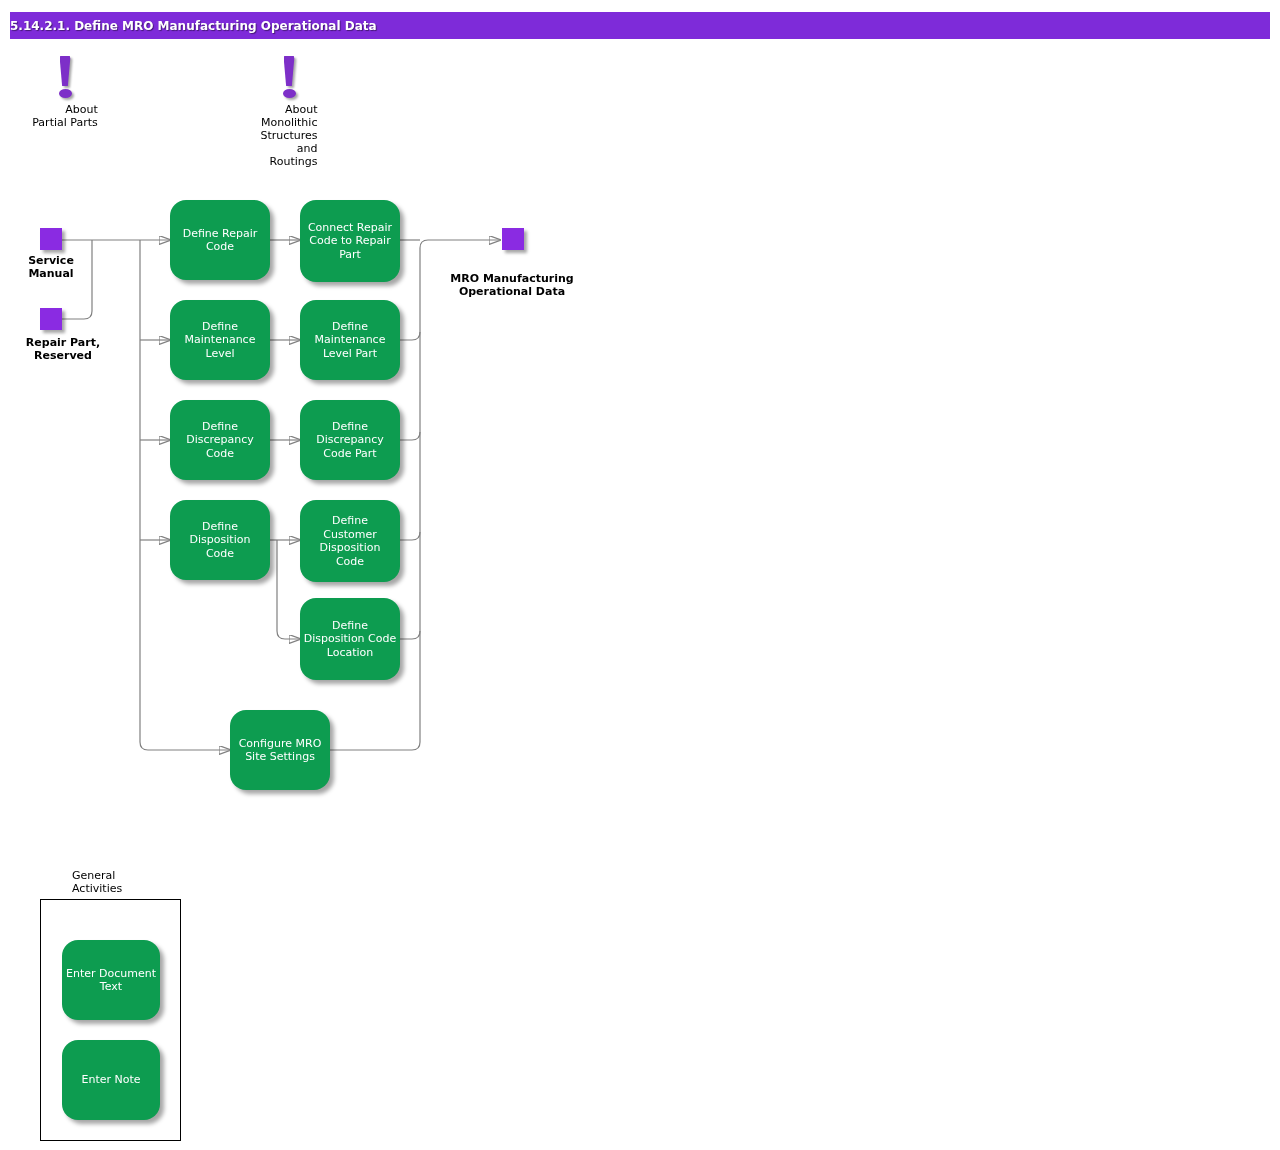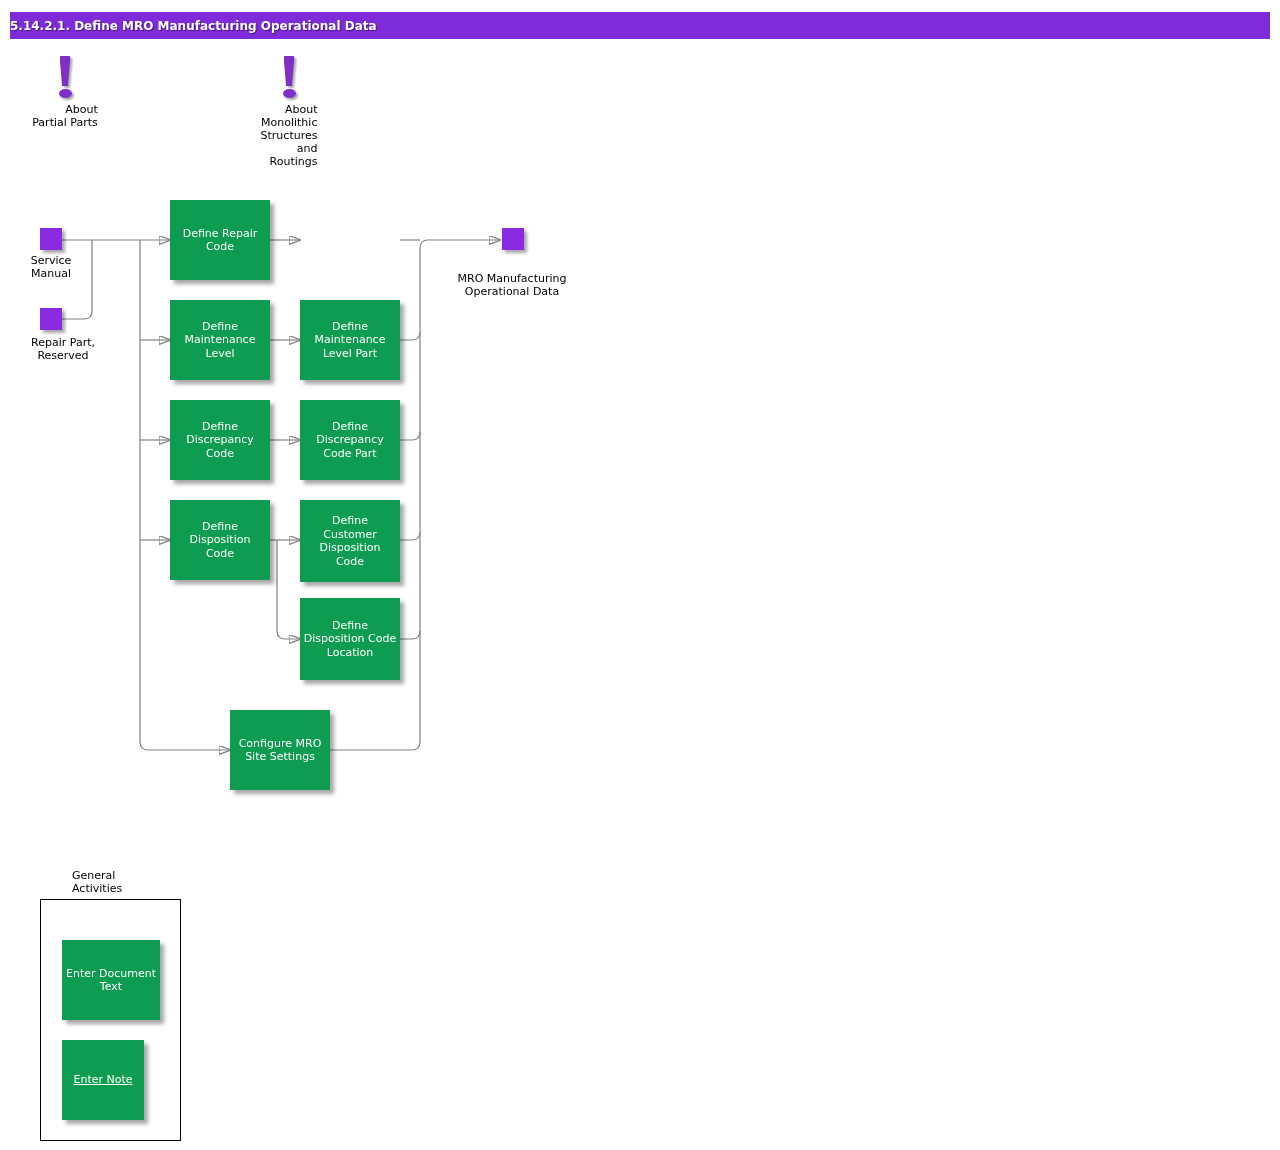--- a/index.html
+++ b/index.html
@@ -23,43 +23,43 @@
   #note3{left:234px;top:56px;}
   .excl{height:44px;display:flex;flex-direction:column;align-items:center;filter:drop-shadow(2.5px 2.5px 1px rgba(0,0,0,.35));}
   .excl-bar{width:11px;height:30px;background:#7d2fc8;clip-path:polygon(6% 0,94% 0,98% 8%,76% 100%,24% 100%,2% 8%);}
   .excl-dot{width:13px;height:9px;border-radius:50%;background:#7d2fc8;margin-top:3px;}
   .note-label{margin-top:3px;font-size:11px;line-height:13px;text-align:right;white-space:pre-line;}
   
   .psq{position:absolute;width:22px;height:22px;background:#8a2be2;box-shadow:3px 3px 3px rgba(0,0,0,.35);cursor:pointer;}
   #sq-service{left:40px;top:228px;}
   #sq-repair{left:40px;top:308px;}
   #sq-mro{left:502px;top:228px;}
-  .plabel{position:absolute;font-size:11px;line-height:13px;text-align:center;white-space:pre-line;}
+  .plabel{position:absolute;font-size:11px;line-height:13px;text-align:center;white-space:pre-line;font-weight:bold;}
   #lbl-service{left:1px;top:254px;width:100px;}
   #lbl-repair{left:15px;top:336px;width:96px;}
   #lbl-mro{left:432px;top:272px;width:160px;}
   
   .gbox{
-    position:absolute;background:#0d9c50;border-radius:0;
+    position:absolute;background:#0d9c50;border-radius:16px;
     box-shadow:4px 4px 4px rgba(0,0,0,.35);
     display:flex;align-items:center;justify-content:center;
     color:#fff;font-size:11px;line-height:13.5px;text-align:center;white-space:pre-line;cursor:pointer;
   }
   #n-repair   {left:170px;top:200px;width:100px;height:80px;}
   #n-connect  {left:300px;top:200px;width:100px;height:82px;}
   #n-maint    {left:170px;top:300px;width:100px;height:80px;}
   #n-maintpart{left:300px;top:300px;width:100px;height:80px;}
   #n-disc     {left:170px;top:400px;width:100px;height:80px;}
   #n-discpart {left:300px;top:400px;width:100px;height:80px;}
   #n-disp     {left:170px;top:500px;width:100px;height:80px;}
   #n-custdisp {left:300px;top:500px;width:100px;height:82px;}
   #n-disploc  {left:300px;top:598px;width:100px;height:82px;}
   #n-configure{left:230px;top:710px;width:100px;height:80px;}
   #n-enterdoc {left:62px;top:940px;width:98px;height:80px;}
-  #n-enternote{left:62px;top:1040px;width:82px;height:80px;text-decoration:underline;}
+  #n-enternote{left:62px;top:1040px;width:98px;height:80px;}
   
   .ga-label{position:absolute;left:72px;top:869px;width:100px;font-size:11px;line-height:13px;text-align:left;white-space:pre-line;}
   .ga-box{position:absolute;left:40px;top:899px;width:139px;height:240px;border:1px solid #000;background:#fff;}
 </style>
 </head>
 <body>
 
 <div class="canvas">
 
   <header class="titlebar">
@@ -124,20 +124,25 @@
 Operational Data</div>
 
   <div class="ga-label">General
 Activities</div>
   <div class="ga-box"></div>
 
   <div class="gbox" id="n-repair">
     <span>Define Repair
 Code</span>
   </div>
+  <div class="gbox" id="n-connect">
+    <span>Connect Repair
+Code to Repair
+Part</span>
+  </div>
   <div class="gbox" id="n-maint">
     <span>Define
 Maintenance
 Level</span>
   </div>
   <div class="gbox" id="n-maintpart">
     <span>Define
 Maintenance
 Level Part</span>
   </div>

